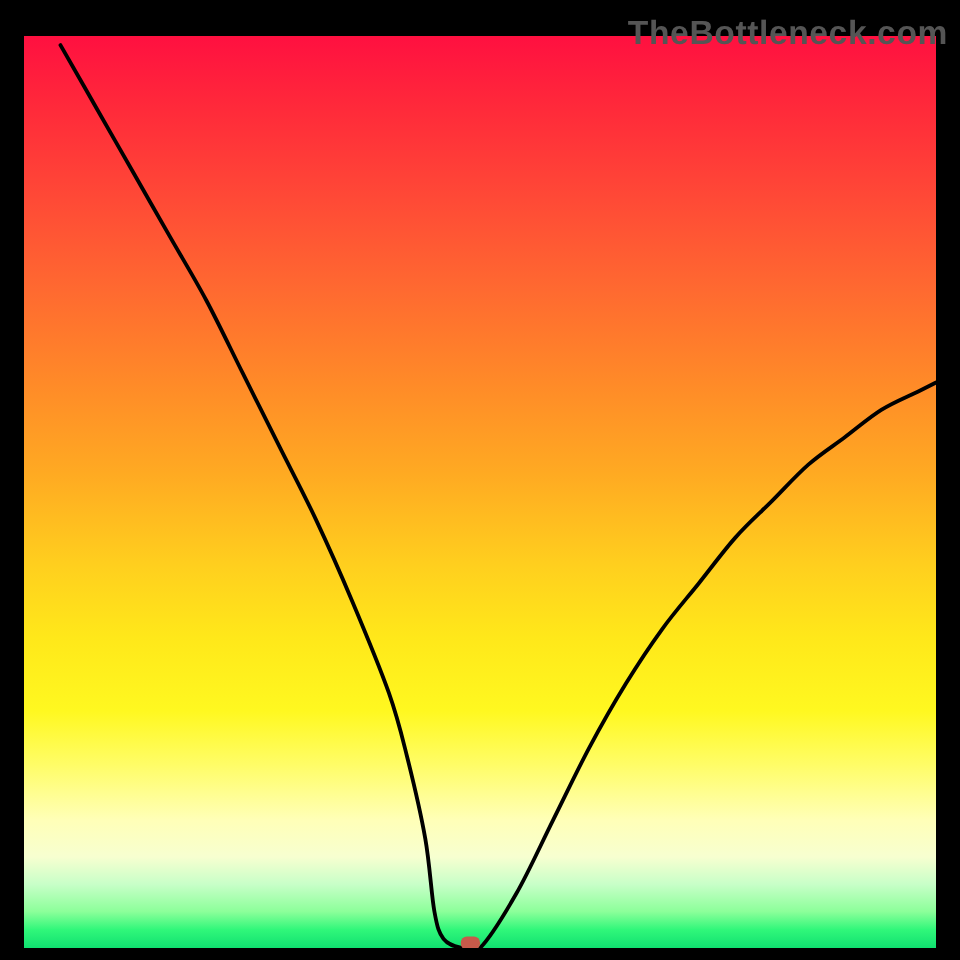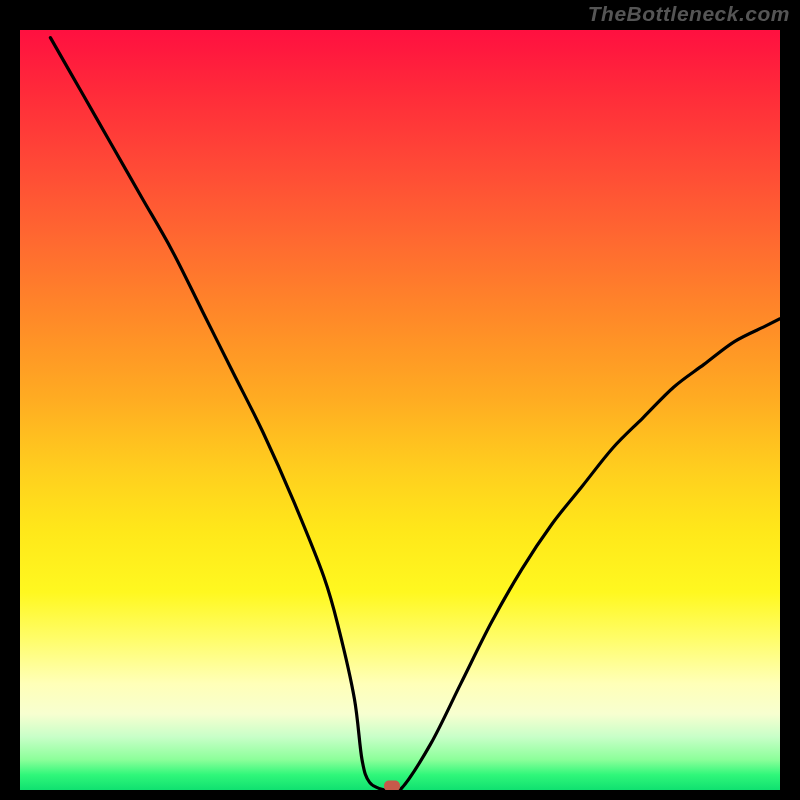--- a/index.html
+++ b/index.html
@@ -12,28 +12,27 @@
     background: #000;
   }
   .frame {
     width: 800px;
     height: 800px;
     position: relative;
     background: #000;
   }
   .watermark {
     position: absolute;
-    top: 2px;
+    top: 12px;
     right: 10px;
     color: #555;
-    font-size: 21px;
+    font-size: 28px;
     font-weight: 600;
     letter-spacing: 0.5px;
     z-index: 5;
-    font-style: italic;
   }
   .plot {
     position: absolute;
     left: 20px;
     top: 30px;
     width: 760px;
     height: 760px;
     overflow: hidden;
   }
   .gradient {

